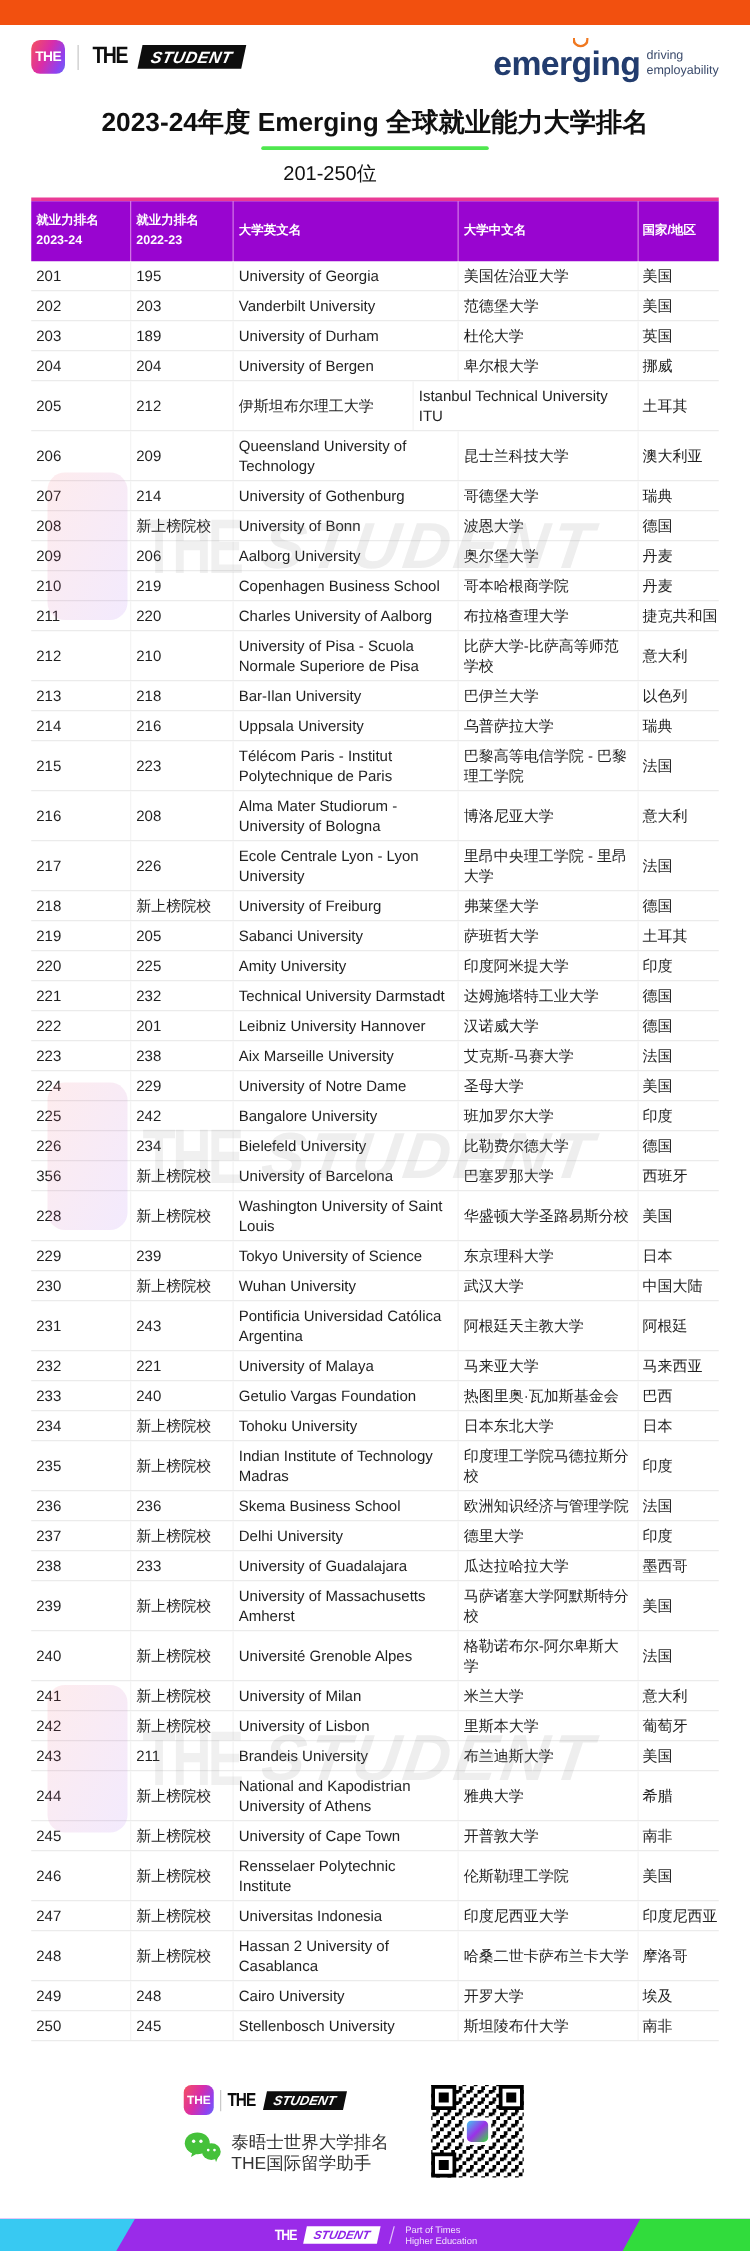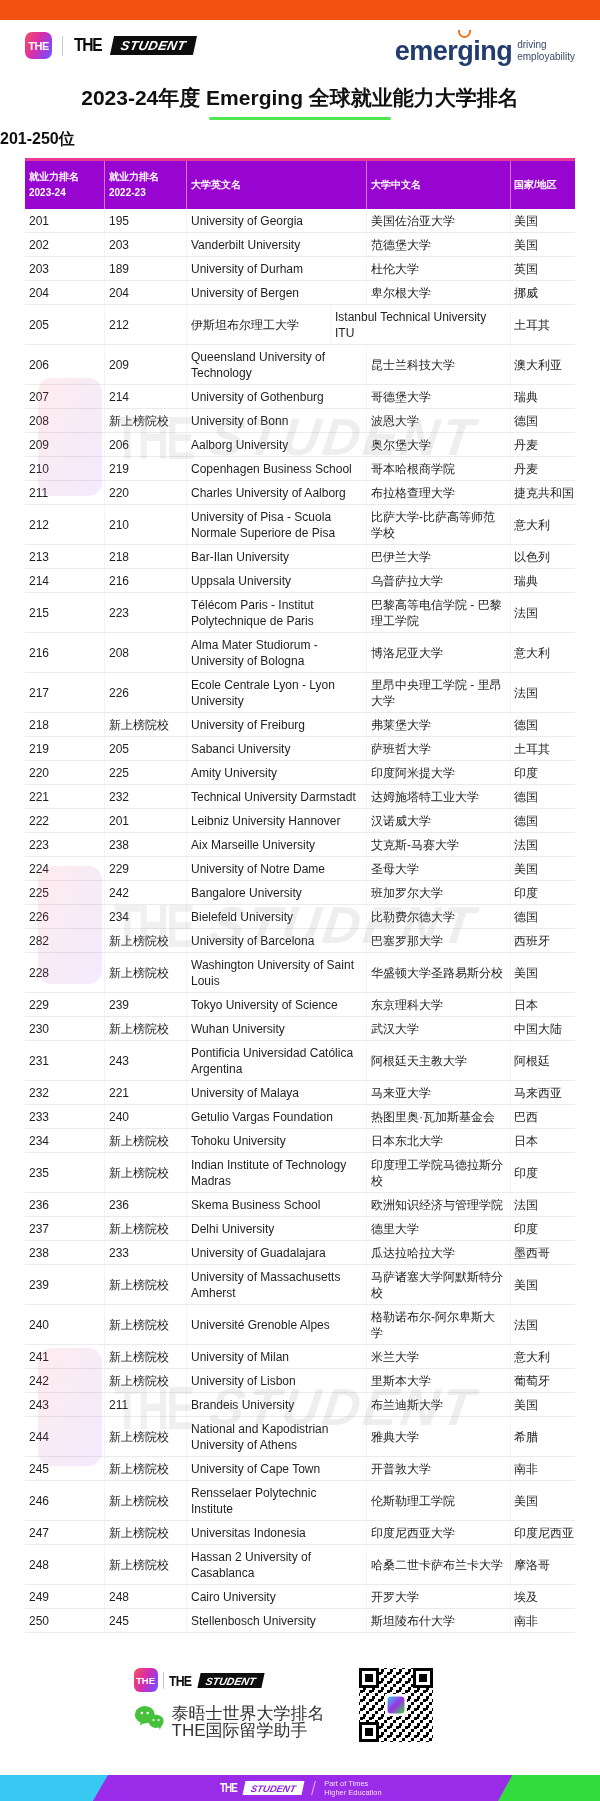--- a/index.html
+++ b/index.html
@@ -22,22 +22,22 @@
   .em-text{font-size:27px;font-weight:bold;color:#223C6E;letter-spacing:-0.5px;line-height:1;}
   .gwrap{position:relative;display:inline-block;}
   .breve{position:absolute;left:1px;top:-8px;width:13px;height:8px;border:2.5px solid #F07820;
          border-top:none;border-radius:0 0 11px 11px;box-sizing:border-box;display:block;}
   .em-tag{font-size:10px;color:#3A4A6B;line-height:1.2;padding-bottom:2px;}
   
   .title{position:absolute;top:84px;left:0;width:600px;text-align:center;
          font-size:21px;font-weight:800;color:#101010;margin:0;}
   .green-line{position:absolute;top:117px;left:50%;transform:translateX(-50%);
               width:182px;height:3px;background:#4FE74F;border-radius:2px;}
-  .range{position:absolute;top:129px;left:0;width:528px;
-         font-size:16px;font-weight:700;color:#101010;margin:0;}
+  .range{position:absolute;top:129px;left:0;width:528px;text-align:center;
+         font-size:16px;font-weight:400;color:#101010;margin:0;}
   
   .rtable{position:absolute;top:158px;left:25px;width:550px;border-top:3px solid #EA3A95;}
   .thead{display:flex;background:#9905D0;color:#fff;font-weight:bold;font-size:10px;}
   .th{box-sizing:border-box;padding:8px 4px;line-height:16px;border-right:1px solid rgba(255,210,245,.55);
       display:flex;flex-direction:column;justify-content:center;}
   .tr{display:flex;border-bottom:1px solid #EBEBEB;}
   .td{box-sizing:border-box;padding:4px 6px 3px 4px;font-size:12px;line-height:16px;color:#1f1f1f;
       border-right:1px solid #F4F4F4;display:flex;flex-direction:column;justify-content:center;}
   .c1{width:80px;} .c2{width:82px;} .c3{width:180px;} .c4{width:144px;padding-right:4px;} 
   .c5{width:64px;border-right:none;padding-right:0;padding-left:3px;}
@@ -56,21 +56,21 @@
   .f-left{display:flex;flex-direction:column;}
   .f-logos{display:flex;align-items:center;gap:5px;}
   .f-badge{width:24px;height:24px;border-radius:6px;
            background:linear-gradient(115deg,#F5515F 0%,#D92DA8 45%,#8F41F0 80%,#6A68F2 100%);
            color:#fff;font-weight:bold;font-size:9.5px;display:flex;align-items:center;justify-content:center;}
   .f-div{width:1px;height:17px;background:#c9c9c9;}
   .f-ts-the{font-weight:900;font-size:15px;letter-spacing:-1px;color:#0d0d0d;transform:scaleX(.82);transform-origin:left;}
   .f-ts-student{background:#0d0d0d;color:#fff;transform:skewX(-12deg);padding:1.5px 7px;
                 font-size:10.5px;font-weight:bold;font-style:italic;margin-left:-2px;}
   .f-wechat{display:flex;align-items:flex-start;gap:8px;margin-top:13px;}
-  .wc-lines{font-size:17px;color:#333;line-height:17px;}
+  .wc-lines{font-size:14px;color:#333;line-height:17px;}
   .qr{position:relative;width:78px;height:78px;margin-top:-2px;}
   
   .bbar{position:absolute;left:0;bottom:0;width:600px;height:26px;background:#9A2BE9;}
   .bbar-cyan{position:absolute;left:0;top:0;height:26px;width:108px;background:#38C9F2;
              clip-path:polygon(0 0,100% 0,86% 100%,0 100%);}
   .bbar-green{position:absolute;right:0;top:0;height:26px;width:102px;background:#31DC3C;
               clip-path:polygon(14% 0,100% 0,100% 100%,0 100%);}
   .bbar-content{position:absolute;inset:0;display:flex;align-items:center;justify-content:center;gap:5px;color:#fff;}
   .bb-the{font-weight:900;font-size:12px;letter-spacing:-1px;transform:scaleX(.82);}
   .bb-student{background:#fff;color:#8F25E8;font-style:italic;font-weight:bold;font-size:9.5px;
@@ -330,21 +330,21 @@
 
     <div class="tr">
       <div class="td c1">226</div>
       <div class="td c2">234</div>
       <div class="td c3">Bielefeld University</div>
       <div class="td c4">比勒费尔德大学</div>
       <div class="td c5">德国</div>
     </div>
 
     <div class="tr">
-      <div class="td c1">282</div>
+      <div class="td c1">356</div>
       <div class="td c2">新上榜院校</div>
       <div class="td c3">University of Barcelona</div>
       <div class="td c4">巴塞罗那大学</div>
       <div class="td c5">西班牙</div>
     </div>
 
     <div class="tr">
       <div class="td c1">228</div>
       <div class="td c2">新上榜院校</div>
       <div class="td c3">Washington University of Saint Louis</div>

